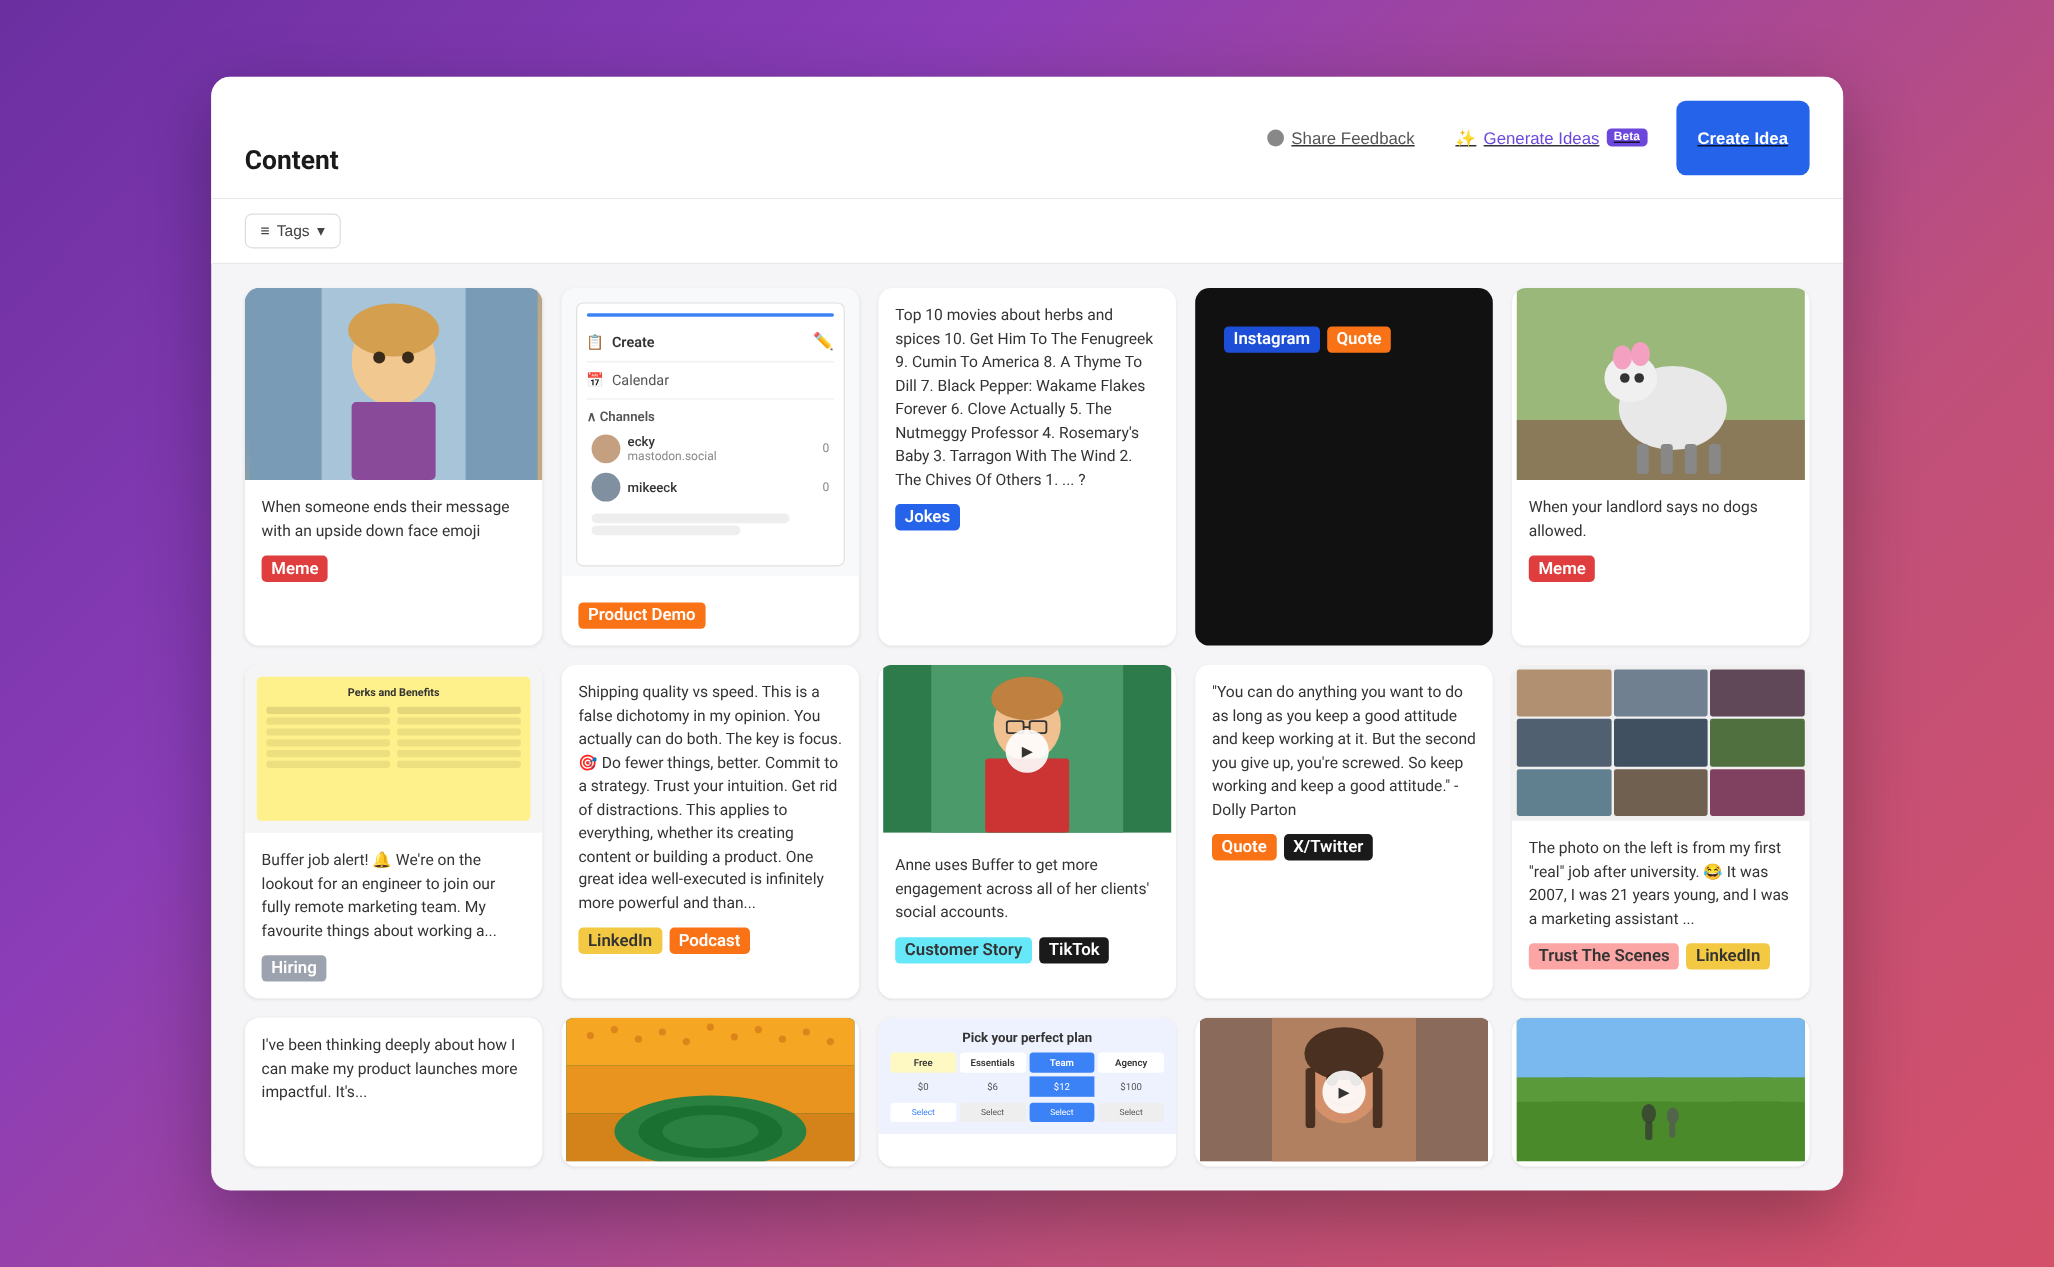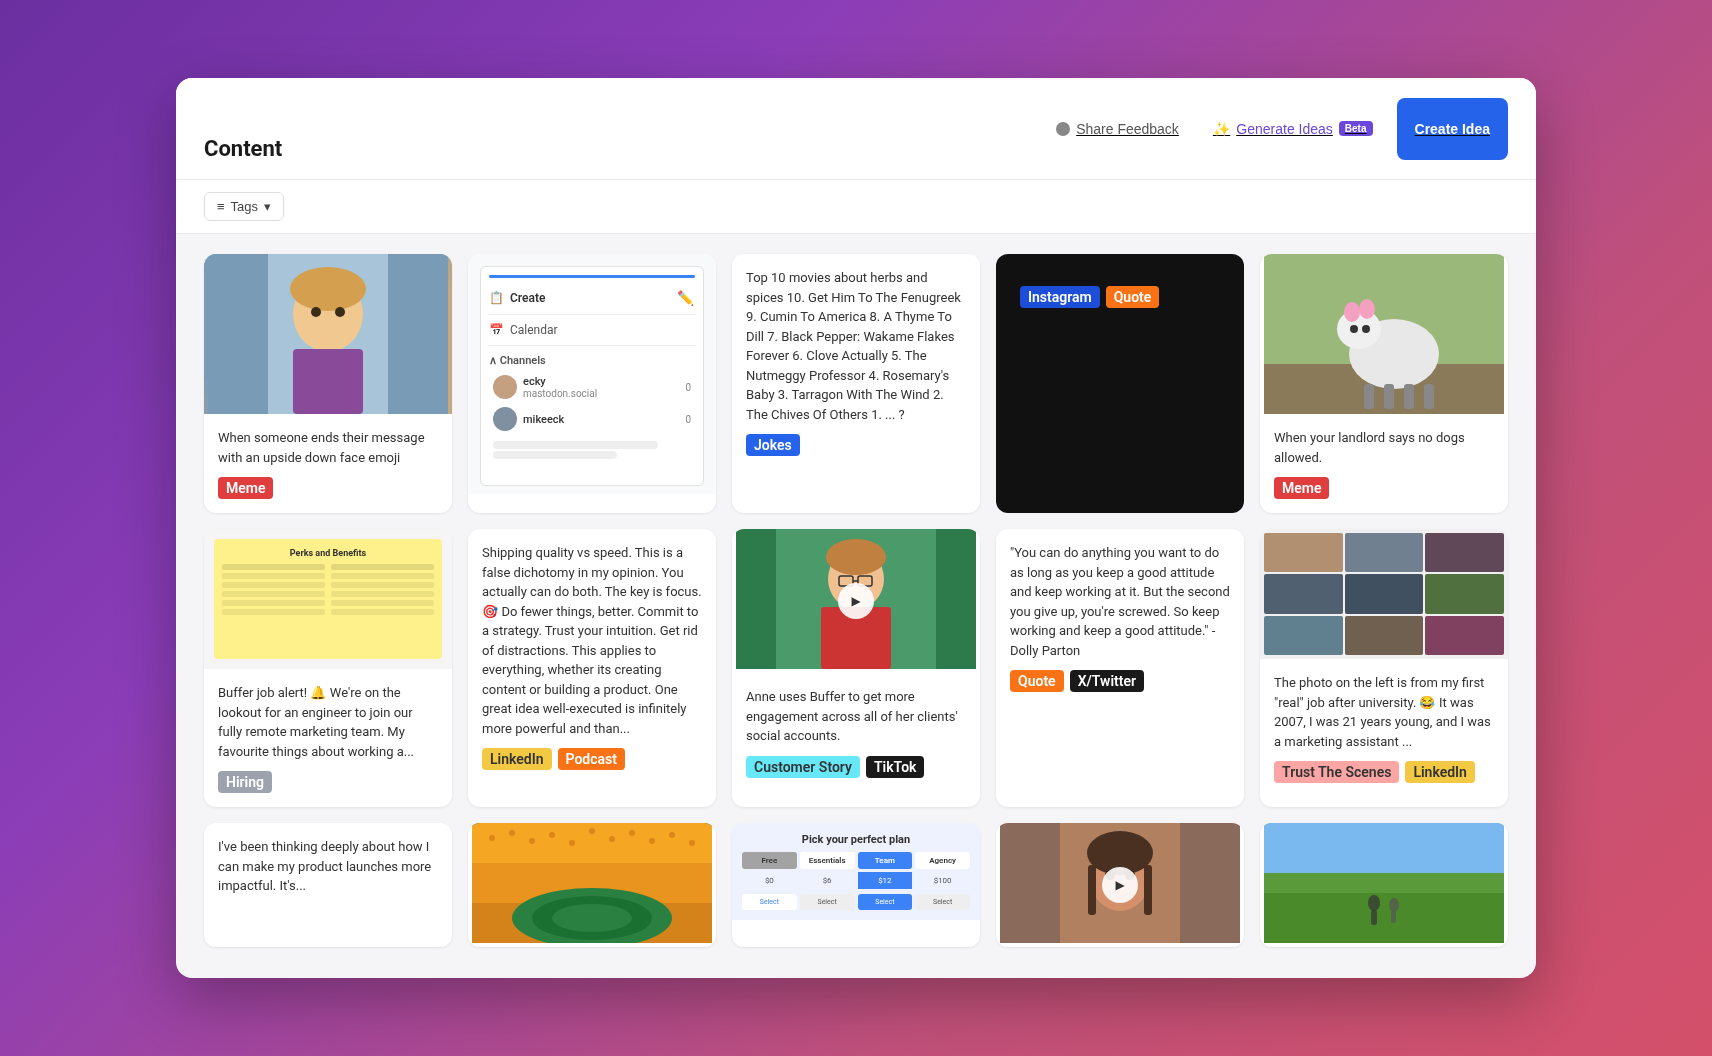--- a/index.html
+++ b/index.html
@@ -280,20 +280,25 @@
             <div style="width:24px;height:24px;border-radius:50%;background:#8090a0;overflow:hidden;flex-shrink:0;"></div>
             <div>
               <div style="font-weight:500; color:#333;">mikeeck</div>
             </div>
             <span style="margin-left:auto; color:#888; font-size:10px;">0</span>
           </div>
           <div style="width:80%;height:8px;background:#eee;border-radius:4px;margin:6px 4px 2px 4px;"></div>
           <div style="width:60%;height:8px;background:#eee;border-radius:4px;margin:2px 4px;"></div>
         </div>
       </div>
+      <div class="card-body">
+        <div class="tags-row">
+          <span class="tag tag-product-demo">Product Demo</span>
+        </div>
+      </div>
     </div>
 
     <div class="card">
       <div class="card-body">
         <p class="card-text">Top 10 movies about herbs and spices 10. Get Him To The Fenugreek 9. Cumin To America 8. A Thyme To Dill 7. Black Pepper: Wakame Flakes Forever 6. Clove Actually 5. The Nutmeggy Professor 4. Rosemary's Baby 3. Tarragon With The Wind 2. The Chives Of Others 1. ... ?</p>
         <div class="tags-row">
           <span class="tag tag-jokes">Jokes</span>
         </div>
       </div>
     </div>
@@ -465,21 +470,21 @@
           <ellipse cx="120" cy="95" rx="60" ry="22" fill="#1a7030"></ellipse>
           <ellipse cx="120" cy="95" rx="40" ry="14" fill="#2a8040"></ellipse>
         </svg>
       </div>
     </div>
 
     <div class="card">
       <div style="padding:10px; background:#eef2ff;">
         <div style="font-weight:700; text-align:center; font-size:11px; margin-bottom:6px; color:#333;">Pick your perfect plan</div>
         <div style="display:grid; grid-template-columns:repeat(4,1fr); gap:3px; font-size:8px; text-align:center;">
-          <div style="padding:4px; background:#a3a3a3; border-radius:3px; color:#333; font-weight:600;text-align:center;">Free</div>
+          <div style="padding:4px; background:#fef9c3; border-radius:3px; color:#333; font-weight:600;text-align:center;">Free</div>
           <div style="padding:4px; background:white; border-radius:3px; color:#333; font-weight:600;">Essentials</div>
           <div style="padding:4px; background:#3b82f6; border-radius:3px; color:white; font-weight:600;">Team</div>
           <div style="padding:4px; background:white; border-radius:3px; color:#333; font-weight:600;">Agency</div>
           <div style="padding:4px; color:#555;">$0</div>
           <div style="padding:4px; color:#555;">$6</div>
           <div style="padding:4px; background:#3b82f6; color:white;">$12</div>
           <div style="padding:4px; color:#555;">$100</div>
           <div style="padding:4px; background:white; border-radius:3px; margin-top:2px; color:#3b82f6; font-size:7px;">Select</div>
           <div style="padding:4px; background:#eee; border-radius:3px; margin-top:2px; color:#555; font-size:7px;">Select</div>
           <div style="padding:4px; background:#3b82f6; border-radius:3px; margin-top:2px; color:white; font-size:7px;">Select</div>

